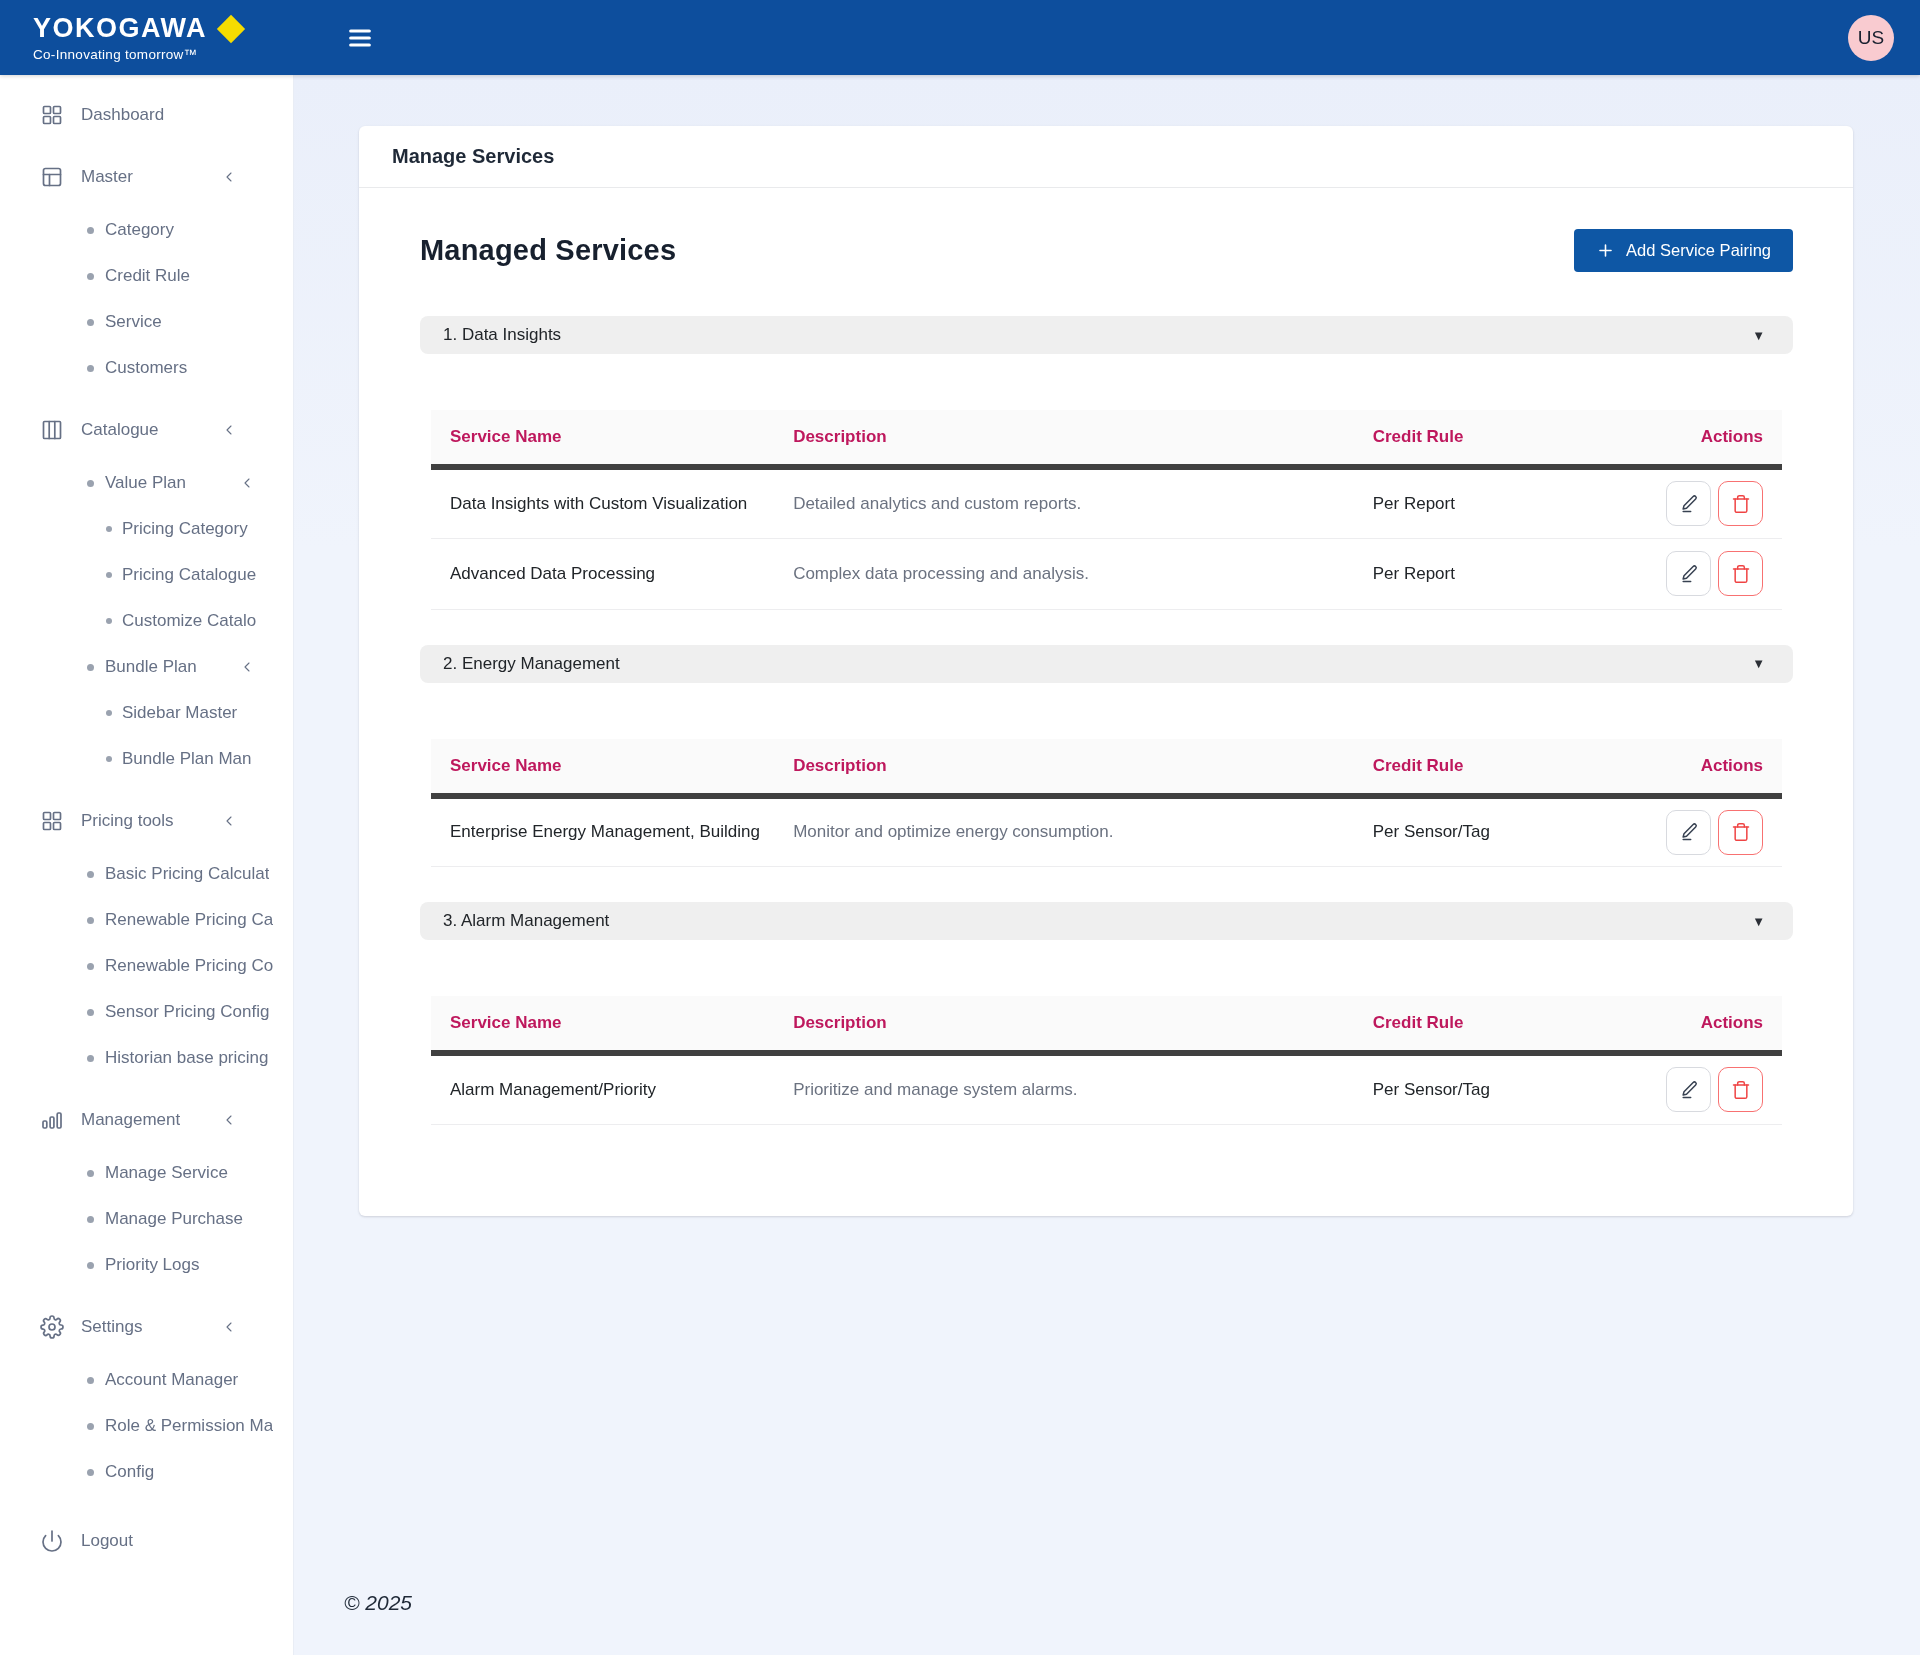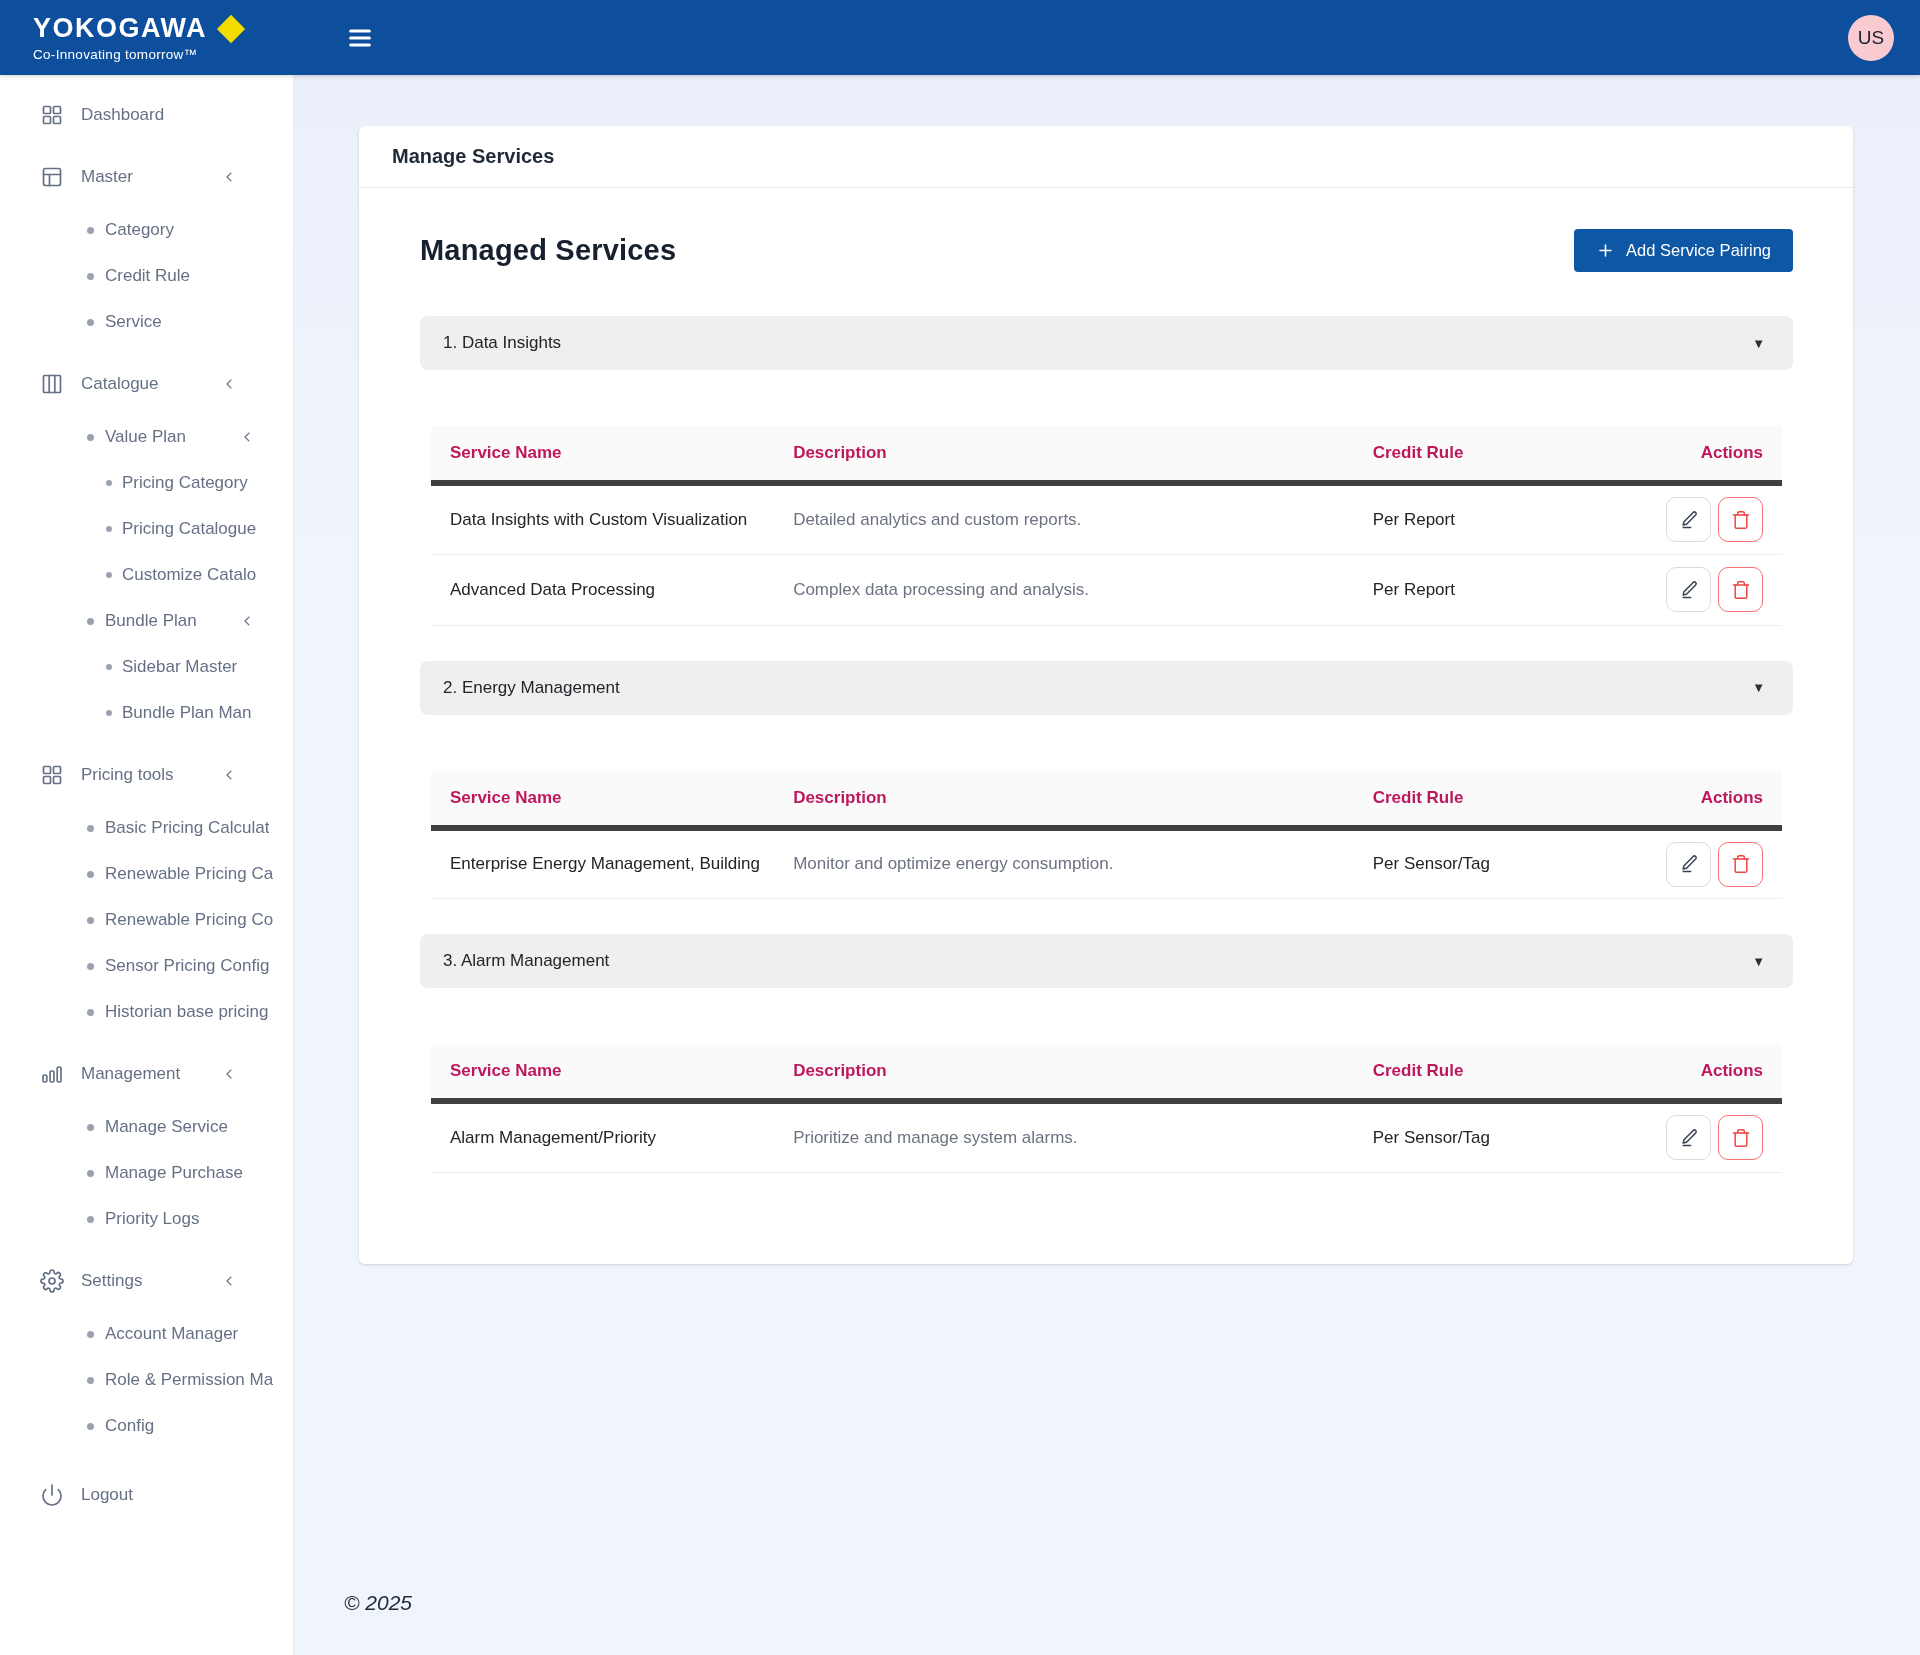--- a/index.html
+++ b/index.html
@@ -76,21 +76,21 @@
   .title-row { display:flex; align-items:center; justify-content:space-between; margin-bottom:44px; }
   .page-title { margin:0; font-size:29px; font-weight:600; color:#17202E; letter-spacing:.2px; }
   .add-btn {
     display:flex; align-items:center; gap:11px;
     background:#0E57A5; color:#fff; border:none; border-radius:4px;
     font-size:16.5px; font-family:inherit; padding:12px 22px; cursor:pointer;text-align:right;
   }
   .add-btn svg { width:19px; height:19px; stroke:#fff; stroke-width:2; stroke-linecap:round; }
 
   .section-bar {
-    background:#EFEFEF; border-radius:8px; height:54px;
+    background:#EFEFEF; border-radius:8px; height:38px;
     display:flex; align-items:center; justify-content:space-between;
     padding:0 28px 0 23px; font-size:17px; color:#212529;
     margin-bottom:56px; cursor:pointer;
   }
   .caret { font-size:13px; color:#2b2f36; }
 
   .tbl-wrap { margin:0 11px 35px 11px; }
   .tbl-wrap.last { margin-bottom:0; }
   table { width:100%; border-collapse:collapse; font-size:17px; table-layout:fixed; }
   col.c-name { width:25.4%; } col.c-desc { width:42.9%; } col.c-credit { width:21%; } col.c-act { width:10.7%; }
@@ -169,20 +169,24 @@
           <span class="nav-label">Category</span>
         </div>
       <div class="nav-item lvl1">
           <span class="bullet"></span>
           <span class="nav-label">Credit Rule</span>
         </div>
       <div class="nav-item lvl1">
           <span class="bullet"></span>
           <span class="nav-label">Service</span>
         </div>
+      <div class="nav-item lvl1">
+          <span class="bullet"></span>
+          <span class="nav-label">Customers</span>
+        </div>
 
       <div class="nav-item lvl0">
         <span class="nav-icon">
             <svg viewBox="0 0 24 24">
               <rect x="3.5" y="3.5" width="17" height="17" rx="1"></rect>
               <line x1="9.2" y1="3.5" x2="9.2" y2="20.5"></line>
               <line x1="14.8" y1="3.5" x2="14.8" y2="20.5"></line>
             </svg>
           </span>
         <span class="nav-label">Catalogue</span>

